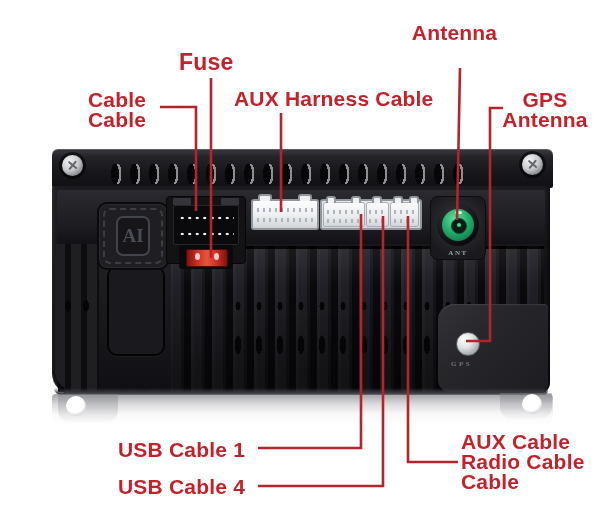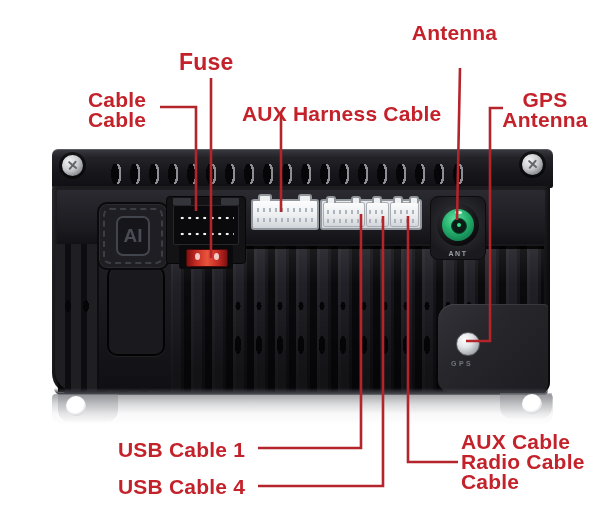--- a/index.html
+++ b/index.html
@@ -5,33 +5,33 @@
   html,body{margin:0;padding:0;background:#fff;}
   .canvas{position:relative;width:600px;height:525px;background:#ffffff;overflow:hidden;
           font-family:"Liberation Sans",sans-serif;}
 
   
   .lbl{position:absolute;color:#c4222a;font-weight:700;font-size:21px;line-height:20px;
        letter-spacing:.2px;white-space:nowrap;}
   .lbl.center{text-align:center;}
   .lbl-fuse{left:179px;top:51px;font-size:23px;line-height:22px;}
   .lbl-power{left:88px;top:90px;}
-  .lbl-auxharness{left:234px;top:104px;margin-left:8px;}
+  .lbl-auxharness{left:234px;top:89px;}
   .lbl-radio{left:382px;top:22px;width:145px;line-height:21px;}
   .lbl-gps{left:499px;top:90px;width:92px;line-height:20px;}
   .lbl-usb1{left:118px;top:440px;}
   .lbl-usb2{left:118px;top:477px;}
   .lbl-auxrear{left:461px;top:432px;line-height:20px;}
 
   
   .leaders{position:absolute;left:0;top:0;pointer-events:none;}
   .leaders polyline{fill:none;stroke:#b3242b;stroke-width:2.6;}
 
   
-  .device{position:absolute;left:52px;top:149px;width:501px;height:246px;}
+  .device{position:absolute;left:52px;top:149px;width:501px;height:246px;font-family:Liberation Serif, serif;}
   .top-bar{position:absolute;left:0;top:0;width:501px;height:39px;border-radius:6px 6px 2px 2px;
            background:linear-gradient(180deg,#3a3b41 0%,#222227 22%,#17171b 60%,#101014 100%);
            box-shadow:inset 0 1px 0 rgba(255,255,255,.18);}
   .vents{position:absolute;left:54px;top:12px;width:362px;height:26px;
          background-image:
            radial-gradient(ellipse 4px 10.5px at 9px 13px,#060609 0 98%,transparent 100%),
            radial-gradient(ellipse 4px 10.5px at 11.5px 13px,#8c8e94 0 98%,transparent 100%);
          background-size:19px 26px;background-repeat:repeat-x;}
   .screw{position:absolute;width:21px;height:21px;border-radius:50%;
          background:radial-gradient(circle at 35% 30%,#f2f3f4,#c9cbce 45%,#8f9296 72%,#4f5256 100%);

